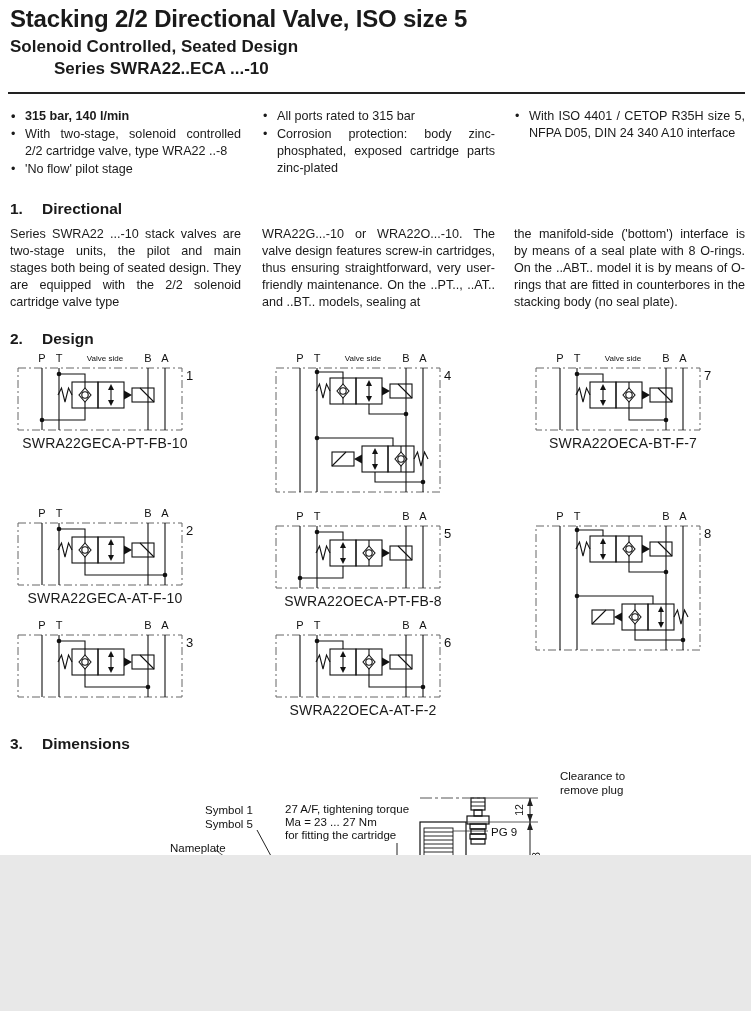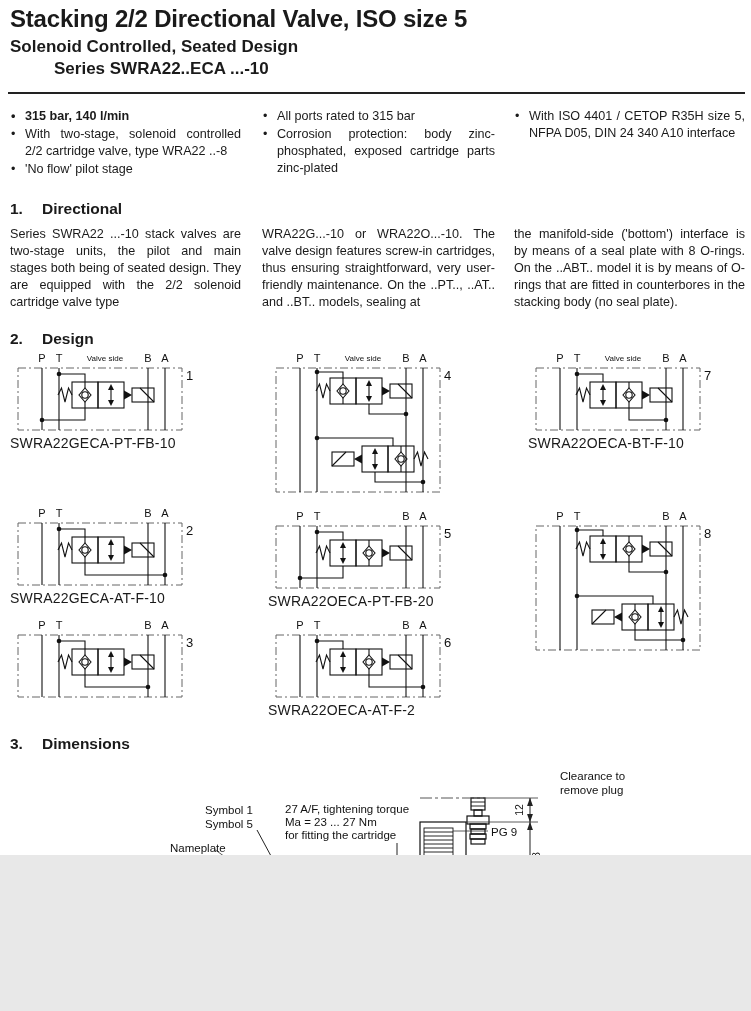--- a/index.html
+++ b/index.html
@@ -25,21 +25,21 @@
   #desc-head{left:10px;top:200px;}
   #sym-head{left:10px;top:330px;}
   #dim-head{left:10px;top:735px;}
   .dcol{top:226px;font-size:12.6px;line-height:17px;text-align:justify;}
   #dcol1{left:10px;width:231px;}
   #dcol2{left:262px;width:233px;}
   #dcol3{left:514px;width:231px;}
   
   .sym{position:absolute;width:190px;}
   .sym svg{display:block;}
-  .cap{font-size:14px;letter-spacing:0.2px;margin-top:1px;white-space:nowrap;}
+  .cap{font-size:14px;letter-spacing:0.2px;margin-top:1px;white-space:nowrap;text-align:center;}
   .s{stroke:#111;stroke-width:1.1;fill:none;}
   .f{fill:#111;stroke:none;}
   .env{stroke:#666;stroke-width:1;fill:none;stroke-dasharray:8 3 2 3;}
   .dot{fill:#111;stroke:none;}
   .pl{font-size:11px;text-anchor:middle;fill:#111;}
   .vs{font-size:8px;text-anchor:middle;fill:#111;}
   .num{font-size:13px;fill:#111;}
   
   .o{stroke:#111;stroke-width:1.2;fill:none;}
   .t{stroke:#333;stroke-width:0.8;fill:none;}
@@ -223,21 +223,21 @@
         <line class="s" x1="49" y1="18" x2="49" y2="80"></line>
       <line class="s" x1="138" y1="18" x2="138" y2="80"></line>
         <line class="s" x1="155" y1="18" x2="155" y2="80"></line>
       <path class="s" d="M49,24 H75 V32"></path>
         <path class="s" d="M75,58 V70 H32"></path>
       <circle class="dot" cx="49" cy="24" r="2.3"></circle>
         <circle class="dot" cx="32" cy="70" r="2.3"></circle>
       <use href="#unit-o" x="48" y="32"></use>
       <text class="num" x="176" y="30">5</text>
     </svg>
-    <div class="cap">SWRA22OECA-PT-FB-20</div>
+    <div class="cap">SWRA22OECA-PT-FB-8</div>
   </div>
 
   <div class="sym" style="left:268px;top:617px">
     <svg width="185" height="84" viewBox="0 0 185 84">
       <text class="pl" x="32" y="12">P</text>
       <text class="pl" x="49" y="12">T</text>
       <text class="pl" x="138" y="12">B</text>
       <text class="pl" x="155" y="12">A</text>
       <rect class="env" x="8" y="18" width="164" height="62"></rect>
       <line class="s" x1="32" y1="18" x2="32" y2="80"></line>
@@ -266,21 +266,21 @@
         <line class="s" x1="49" y1="18" x2="49" y2="80"></line>
       <line class="s" x1="138" y1="18" x2="138" y2="80"></line>
         <line class="s" x1="155" y1="18" x2="155" y2="80"></line>
       <path class="s" d="M49,24 H75 V32"></path>
         <path class="s" d="M101,58 V70 H138"></path>
       <circle class="dot" cx="49" cy="24" r="2.3"></circle>
         <circle class="dot" cx="138" cy="70" r="2.3"></circle>
       <use href="#unit-o" x="48" y="32"></use>
       <text class="num" x="176" y="30">7</text>
     </svg>
-    <div class="cap">SWRA22OECA-BT-F-10</div>
+    <div class="cap">SWRA22OECA-BT-F-7</div>
   </div>
 
   <div class="sym" style="left:528px;top:508px">
     <svg width="185" height="148" viewBox="0 0 185 148">
       <text class="pl" x="32" y="12">P</text>
       <text class="pl" x="49" y="12">T</text>
       <text class="pl" x="138" y="12">B</text>
       <text class="pl" x="155" y="12">A</text>
       <rect class="env" x="8" y="18" width="164" height="124"></rect>
       <line class="s" x1="32" y1="18" x2="32" y2="142"></line>

